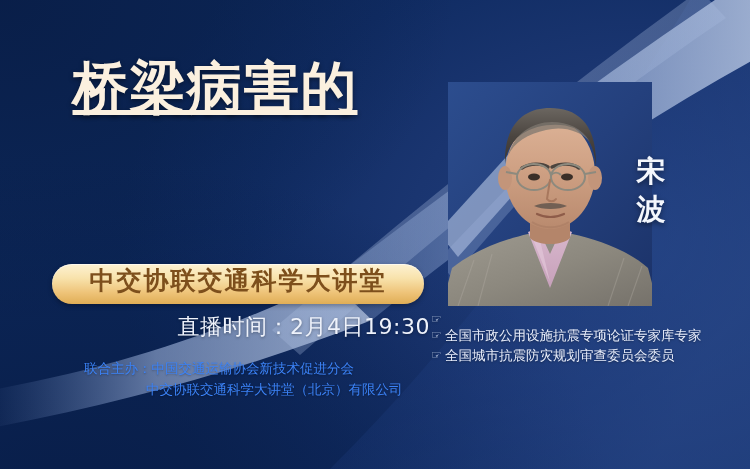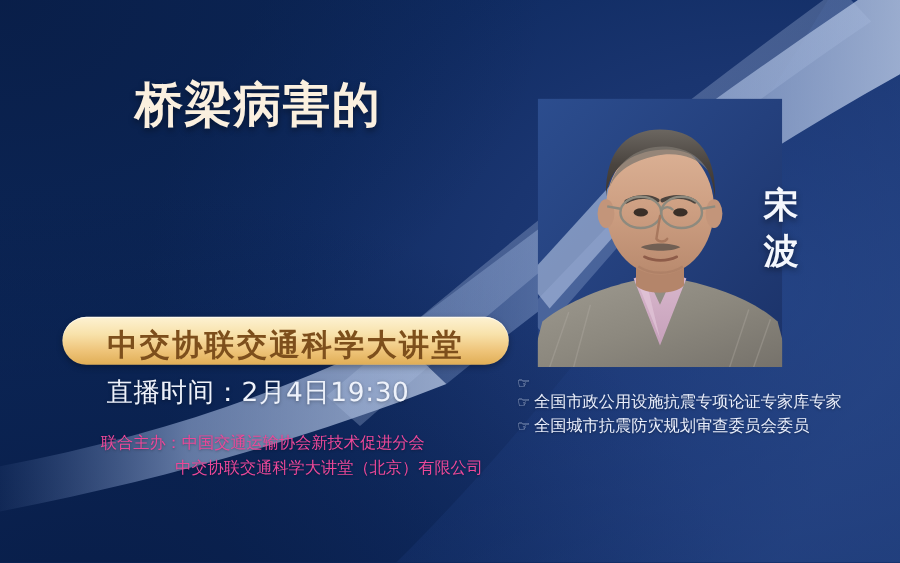--- a/index.html
+++ b/index.html
@@ -35,78 +35,79 @@
   .title-block {
     position:absolute;
     left:0; top:58px;
     width:430px;
     text-align:center;
     z-index:6;
   }
   .title-line {
     font-family:"DejaVu Sans","Liberation Sans",sans-serif;
     font-weight:bold;
-    font-size:40px;
+    font-size:56px;
     line-height:60px;
     letter-spacing:1px;
     white-space:nowrap;
     text-shadow:0 2px 5px rgba(0,0,0,.42);
+    text-decoration:underline;
   }
   .tl-1 { color:#fbf0df; }
   .tl-2 { color:#fad7ab; }
   .tl-3 { color:#fad7ab; }
 
   
   .badge {
     position:absolute;
     left:52px; top:264px;
     width:372px; height:40px;
     border-radius:21px;
     background:linear-gradient(180deg,#fdf0cd 0%,#f7dfa4 38%,#edc madness 0%,#e8bd6d 72%,#dfae55 100%);
     background:linear-gradient(180deg,#fdf2d3 0%,#f8e2ab 36%,#eec378 72%,#e0ae56 100%);
     box-shadow:0 2px 5px rgba(0,0,0,.3), inset 0 1px 0 rgba(255,255,255,.6);
-    display:flex; align-items:flex-end; justify-content:center;
+    display:flex; align-items:flex-start; justify-content:center;
     z-index:7;
   }
   .badge-text {
     font-family:"DejaVu Sans","Liberation Sans",sans-serif;
     font-weight:bold;
     font-size:25px;
     letter-spacing:2px;
     color:#7d4f1c;
     white-space:nowrap;
   }
 
   
   .live-time {
     position:absolute;
     left:0; top:312px;
     width:430px;
-    text-align:center;
+    text-align:right;
     font-family:"DejaVu Sans","Liberation Sans",sans-serif;
     font-size:22px;
     letter-spacing:.5px;
     color:#eef2fb;
     white-space:nowrap;
     z-index:7;
     text-shadow:0 1px 3px rgba(0,0,0,.35);
   }
 
   
   .organizers {
     position:absolute;
     left:46px; top:358px;
     width:400px;
     z-index:7;
   }
   .org-line {
     font-family:Liberation Sans, sans-serif;
     font-size:13.5px;
     line-height:21px;
-    color:#ec4899;
+    color:#3b82f6;
     white-space:nowrap;
     text-shadow:0 1px 2px rgba(0,0,0,.3);
   }
   .org-line.l1 { padding-left:38px; }
   .org-line.l2 { padding-left:100px; }
 
   
   .photo-wrap {
     position:absolute;
     left:448px; top:82px;

